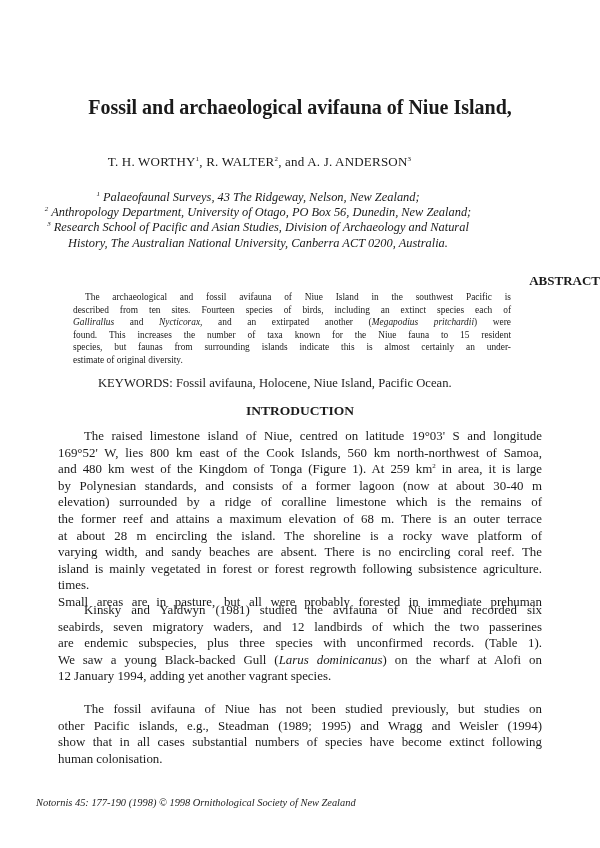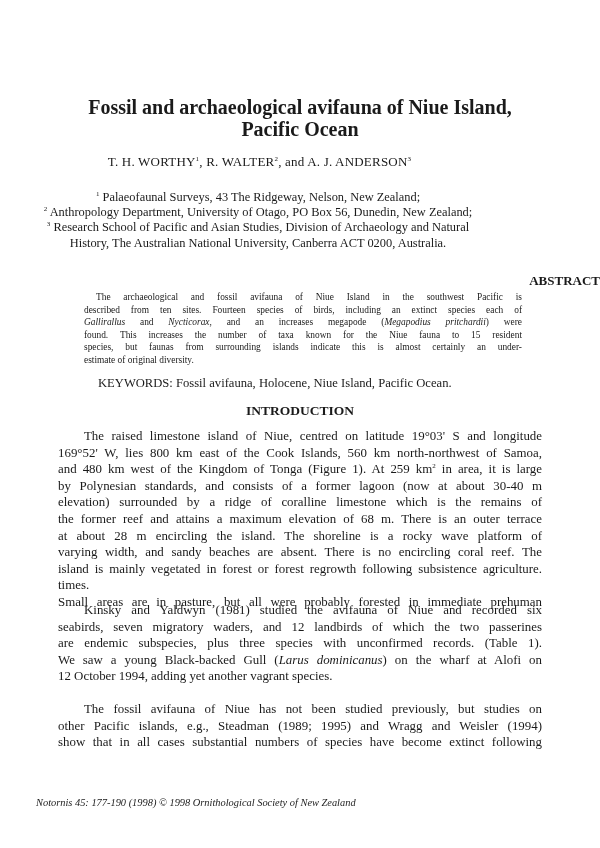--- a/index.html
+++ b/index.html
@@ -1,63 +1,62 @@
 <!DOCTYPE html>
 <html><head>
 <meta charset="utf-8">
 <style>
   html, body { margin: 0; padding: 0; background: #ffffff; }
   body { width: 600px; height: 848px; position: relative; overflow: hidden; color: #1a1a1a; font-family: "Liberation Serif", "DejaVu Serif", serif; }
   .title { position: absolute; left: 0; width: 600px; top: 96px; text-align: center; font-weight: bold; font-size: 20px; line-height: 22px; }
   .authors { position: absolute; left: 0; width: 519px; top: 154px; text-align: center; font-size: 13px; letter-spacing: 0.2px; }
-  .affil { position: absolute; left: 0; width: 516px; top: 190px; text-align: center; font-size: 12.4px; line-height: 15.2px; }
+  .affil { position: absolute; left: 0; width: 516px; top: 190px; text-align: center; font-style: italic; font-size: 12.4px; line-height: 15.2px; }
   .affil div { white-space: nowrap; }
   sup { font-size: 7px; vertical-align: 5px; line-height: 0; }
   .abs-head { position: absolute; left: 0; width: 600px; top: 273px; text-align: right; font-weight: bold; font-size: 13px; }
-  .abstract { position: absolute; left: 84px; width: 438px; top: 291px; font-size: 9.4px; line-height: 12.6px; text-align: justify; }
+  .abstract { position: absolute; left: 73px; width: 438px; top: 291px; font-size: 9.4px; line-height: 12.6px; text-align: justify; }
   .abstract .ln { display: block; white-space: nowrap; text-align-last: justify; text-align: justify; }
   .abstract .ln.last { text-align-last: left; }
   .abstract .indent { padding-left: 12px; }
   .keywords { position: absolute; left: 98px; top: 376px; font-size: 12.6px; white-space: nowrap; }
   .intro-head { position: absolute; left: 0; width: 600px; top: 403px; text-align: center; font-weight: bold; font-size: 13.5px; }
   .body { position: absolute; left: 58px; width: 484px; font-size: 12.9px; line-height: 16.6px; }
   .body .ln { display: block; white-space: nowrap; text-align: justify; text-align-last: justify; }
   .body .ln.last { text-align-last: left; }
   .body .indent { padding-left: 26px; }
   .p1 { top: 428px; }
   .p2 { top: 602px; }
   .p3 { top: 701px; }
   .footer { position: absolute; left: 36px; top: 797px; font-style: italic; font-size: 10.4px; white-space: nowrap; color: #222; }
   i { font-style: italic; }
 </style>
 </head>
 <body>
 
 <div class="title">
   <div>Fossil and archaeological avifauna of Niue Island,</div>
-  <div>Pacific Ocean</div>
 </div>
 
 <div class="authors">
   <span>T. H. WORTHY</span><sup>1</sup><span>, </span><span>R. WALTER</span><sup>2</sup><span>, and </span><span>A. J. ANDERSON</span><sup>3</sup>
 </div>
 
 <div class="affil">
   <div><sup>1</sup> <span>Palaeofaunal Surveys, 43 The Ridgeway, Nelson, New Zealand;</span></div>
   <div><sup>2</sup> <span>Anthropology Department, University of Otago, PO Box 56, Dunedin, New Zealand;</span></div>
   <div><sup>3</sup> <span>Research School of Pacific and Asian Studies, Division of Archaeology and Natural</span></div>
   <div><span>History, The Australian National University, Canberra ACT 0200, Australia.</span></div>
 </div>
 
 <div class="abs-head">ABSTRACT</div>
 
 <div class="abstract">
   <span class="ln indent">The archaeological and fossil avifauna of Niue Island in the southwest Pacific is</span>
   <span class="ln">described from ten sites.  Fourteen species of birds, including an extinct species each of</span>
-  <span class="ln"><i>Gallirallus</i><span> and </span><i>Nycticorax</i><span>, and an increases megapode (</span><i>Megapodius pritchardii</i><span>) were</span></span>
+  <span class="ln"><i>Gallirallus</i><span> and </span><i>Nycticorax</i><span>, and an extirpated another (</span><i>Megapodius pritchardii</i><span>) were</span></span>
   <span class="ln">found. This increases the number of taxa known for the Niue fauna to 15 resident</span>
   <span class="ln">species, but faunas from surrounding islands indicate this is almost certainly an under-</span>
   <span class="ln last">estimate of original diversity.</span>
 </div>
 
 <div class="keywords">KEYWORDS: Fossil avifauna, Holocene, Niue Island, Pacific Ocean.</div>
 
 <div class="intro-head">INTRODUCTION</div>
 
 <div class="body p1">
@@ -72,22 +71,23 @@
   <span class="ln">island is mainly vegetated in forest or forest regrowth following subsistence agriculture.</span>
   <span class="ln last">times.</span>
   <span class="ln">Small areas are in pasture, but all were probably forested in immediate prehuman</span>
 </div>
 
 <div class="body p2">
   <span class="ln indent">Kinsky and Yaldwyn (1981) studied the avifauna of Niue and recorded six</span>
   <span class="ln">seabirds, seven migratory waders, and 12 landbirds of which the two passerines</span>
   <span class="ln">are endemic subspecies, plus three species with unconfirmed records. (Table 1).</span>
   <span class="ln"><span>We saw a young Black-backed Gull (</span><i>Larus dominicanus</i><span>) on the wharf at Alofi on</span></span>
-  <span class="ln last">12 October 1994, adding yet another vagrant species.</span>
+  <span class="ln last">12 January 1994, adding yet another vagrant species.</span>
 </div>
 
 <div class="body p3">
   <span class="ln indent">The fossil avifauna of Niue has not been studied previously, but studies on</span>
   <span class="ln">other Pacific islands, e.g., Steadman (1989; 1995) and Wragg and Weisler (1994)</span>
   <span class="ln">show that in all cases substantial numbers of species have become extinct following</span>
+  <span class="ln last">human colonisation.</span>
 </div>
 
 <div class="footer">Notornis 45: 177-190 (1998) © 1998 Ornithological Society of New Zealand</div>
 
 </body></html>

